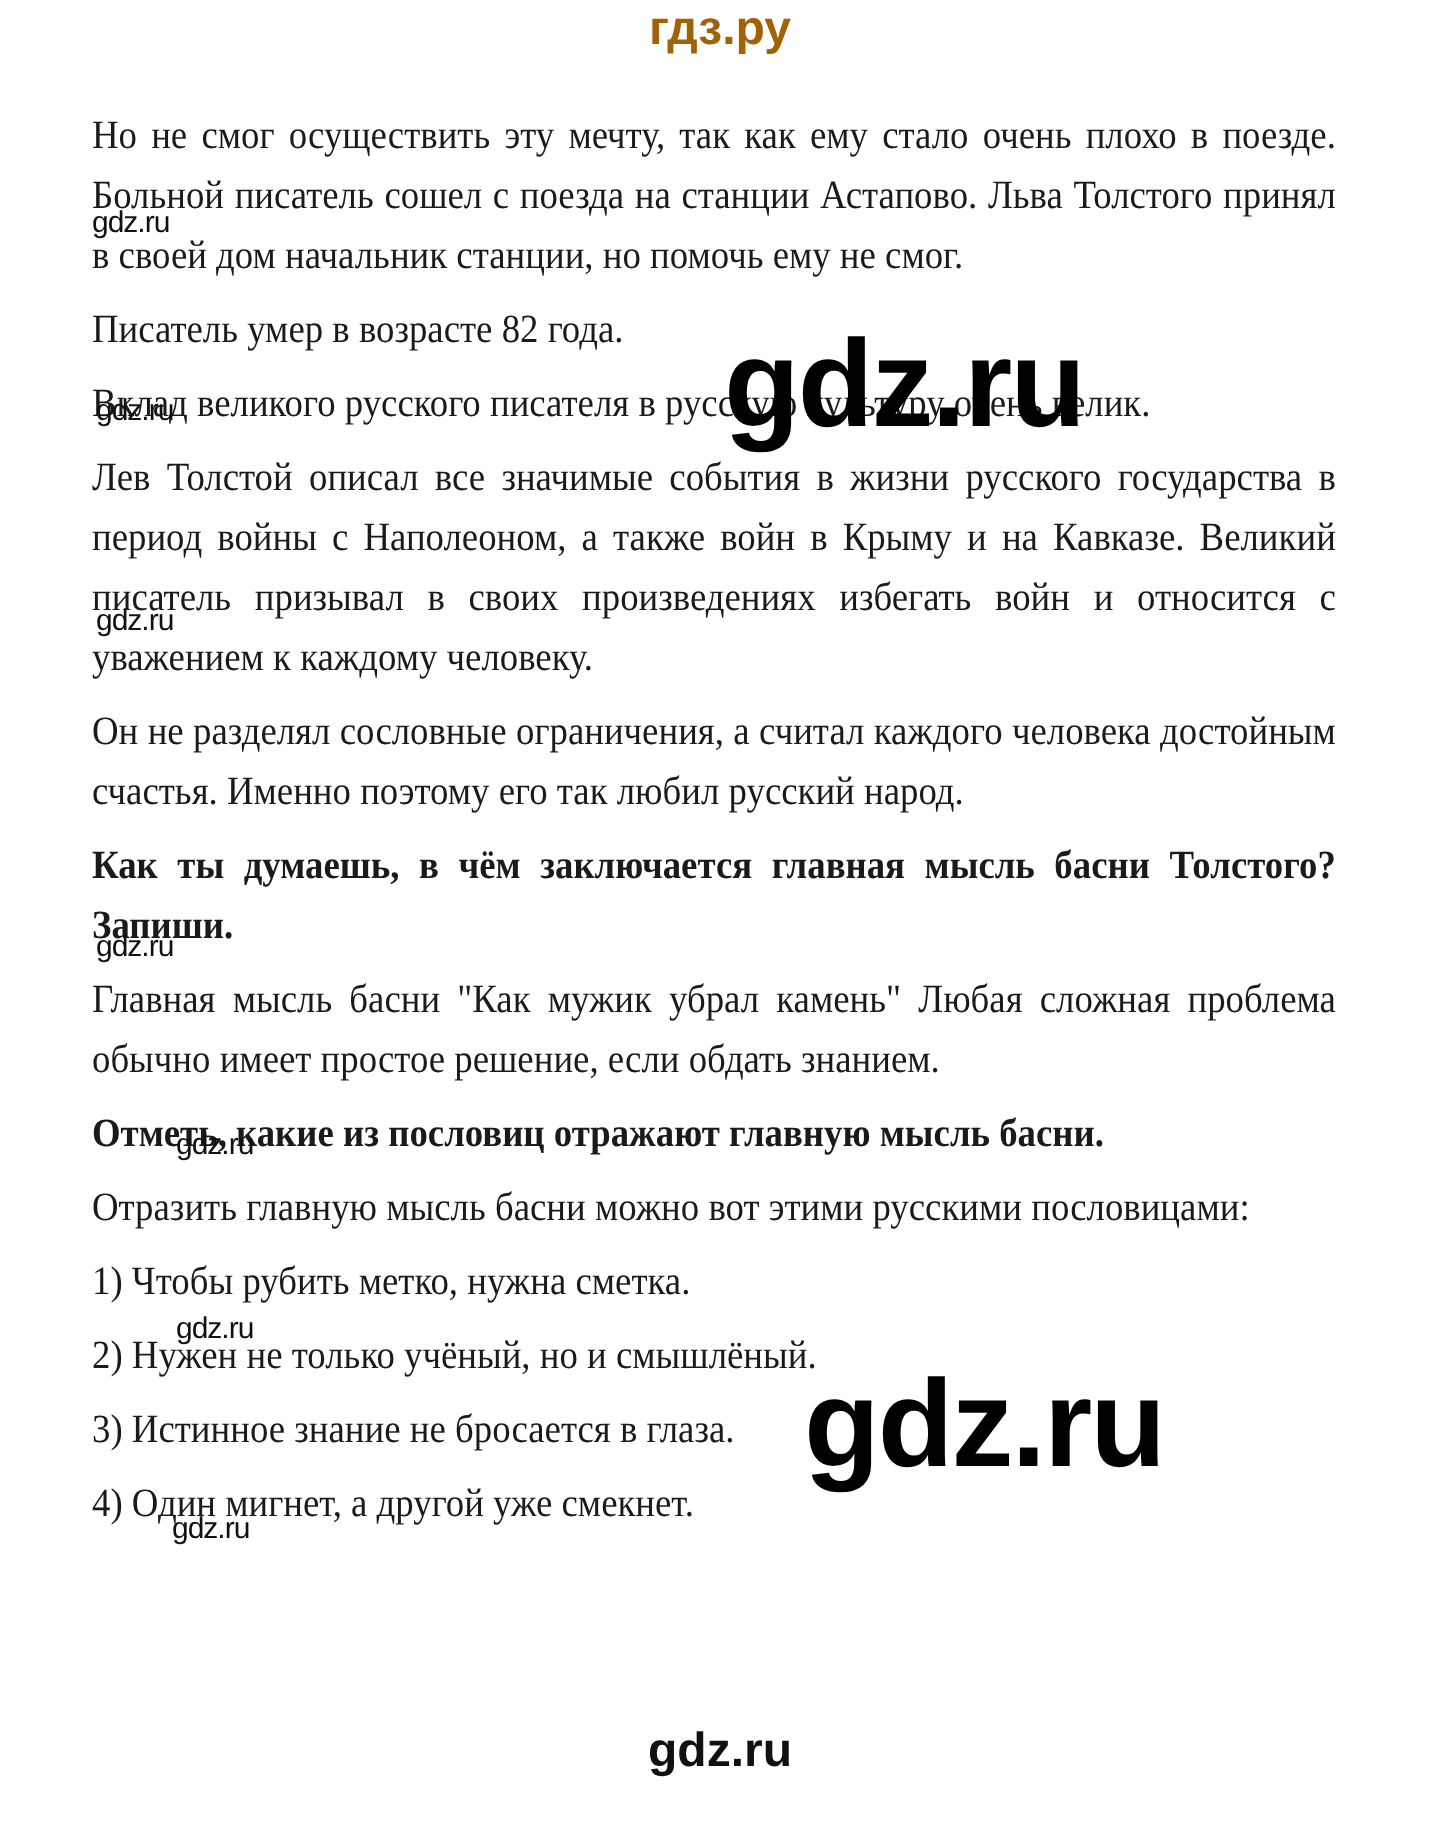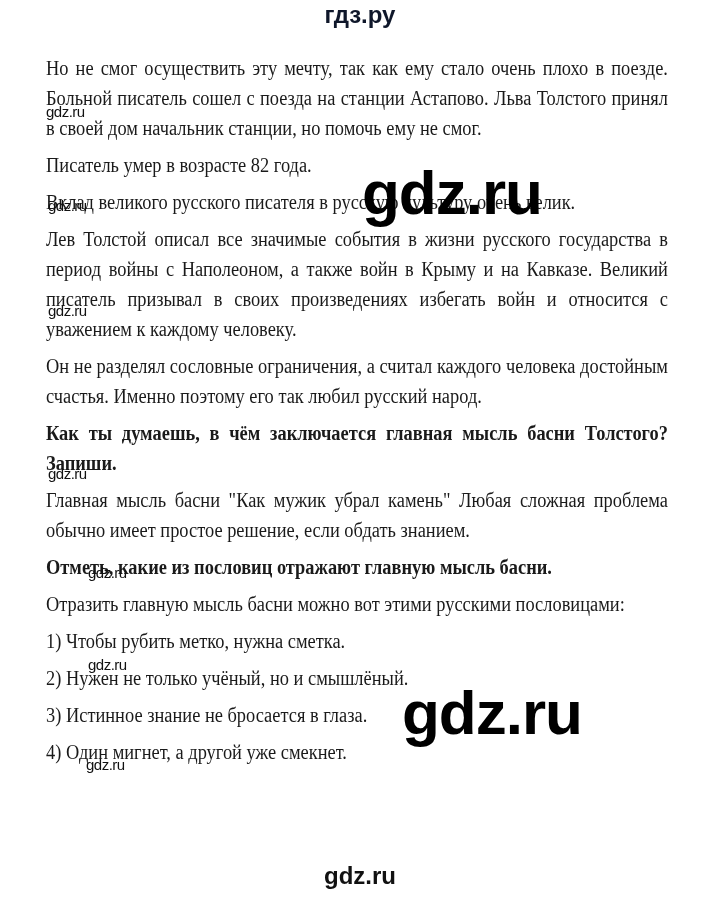--- a/index.html
+++ b/index.html
@@ -1,20 +1,20 @@
 <!DOCTYPE html>
 <html><head>
   <meta charset="utf-8">
   <style>
     html, body { margin: 0; padding: 0; background: #ffffff; }
     body { width: 720px; height: 918px; position: relative; overflow: hidden; color: #111; }
     .header {
       position: absolute; top: 0; left: 0; width: 720px; height: 40px;
       text-align: center; font-family: "Liberation Sans", sans-serif;
-      font-weight: bold; font-size: 24px; line-height: 26px; padding-top: 2px; color: #0f172a;
+      font-weight: bold; font-size: 24px; line-height: 26px; padding-top: 2px; color: #a16207;
     }
     .content {
       position: absolute; left: 46px; top: 53px; width: 622px;
       font-family: "Liberation Serif", serif; font-size: 20px; color: #1a1a1a;
       transform: scaleX(0.92); transform-origin: left top;
       width: 676px;
     }
     .para { margin: 0; text-align: justify; line-height: 30px; margin-bottom: 7px; }
     .para.q { font-weight: bold; }
     .list-item { margin: 0; line-height: 30px; margin-bottom: 7px; }

